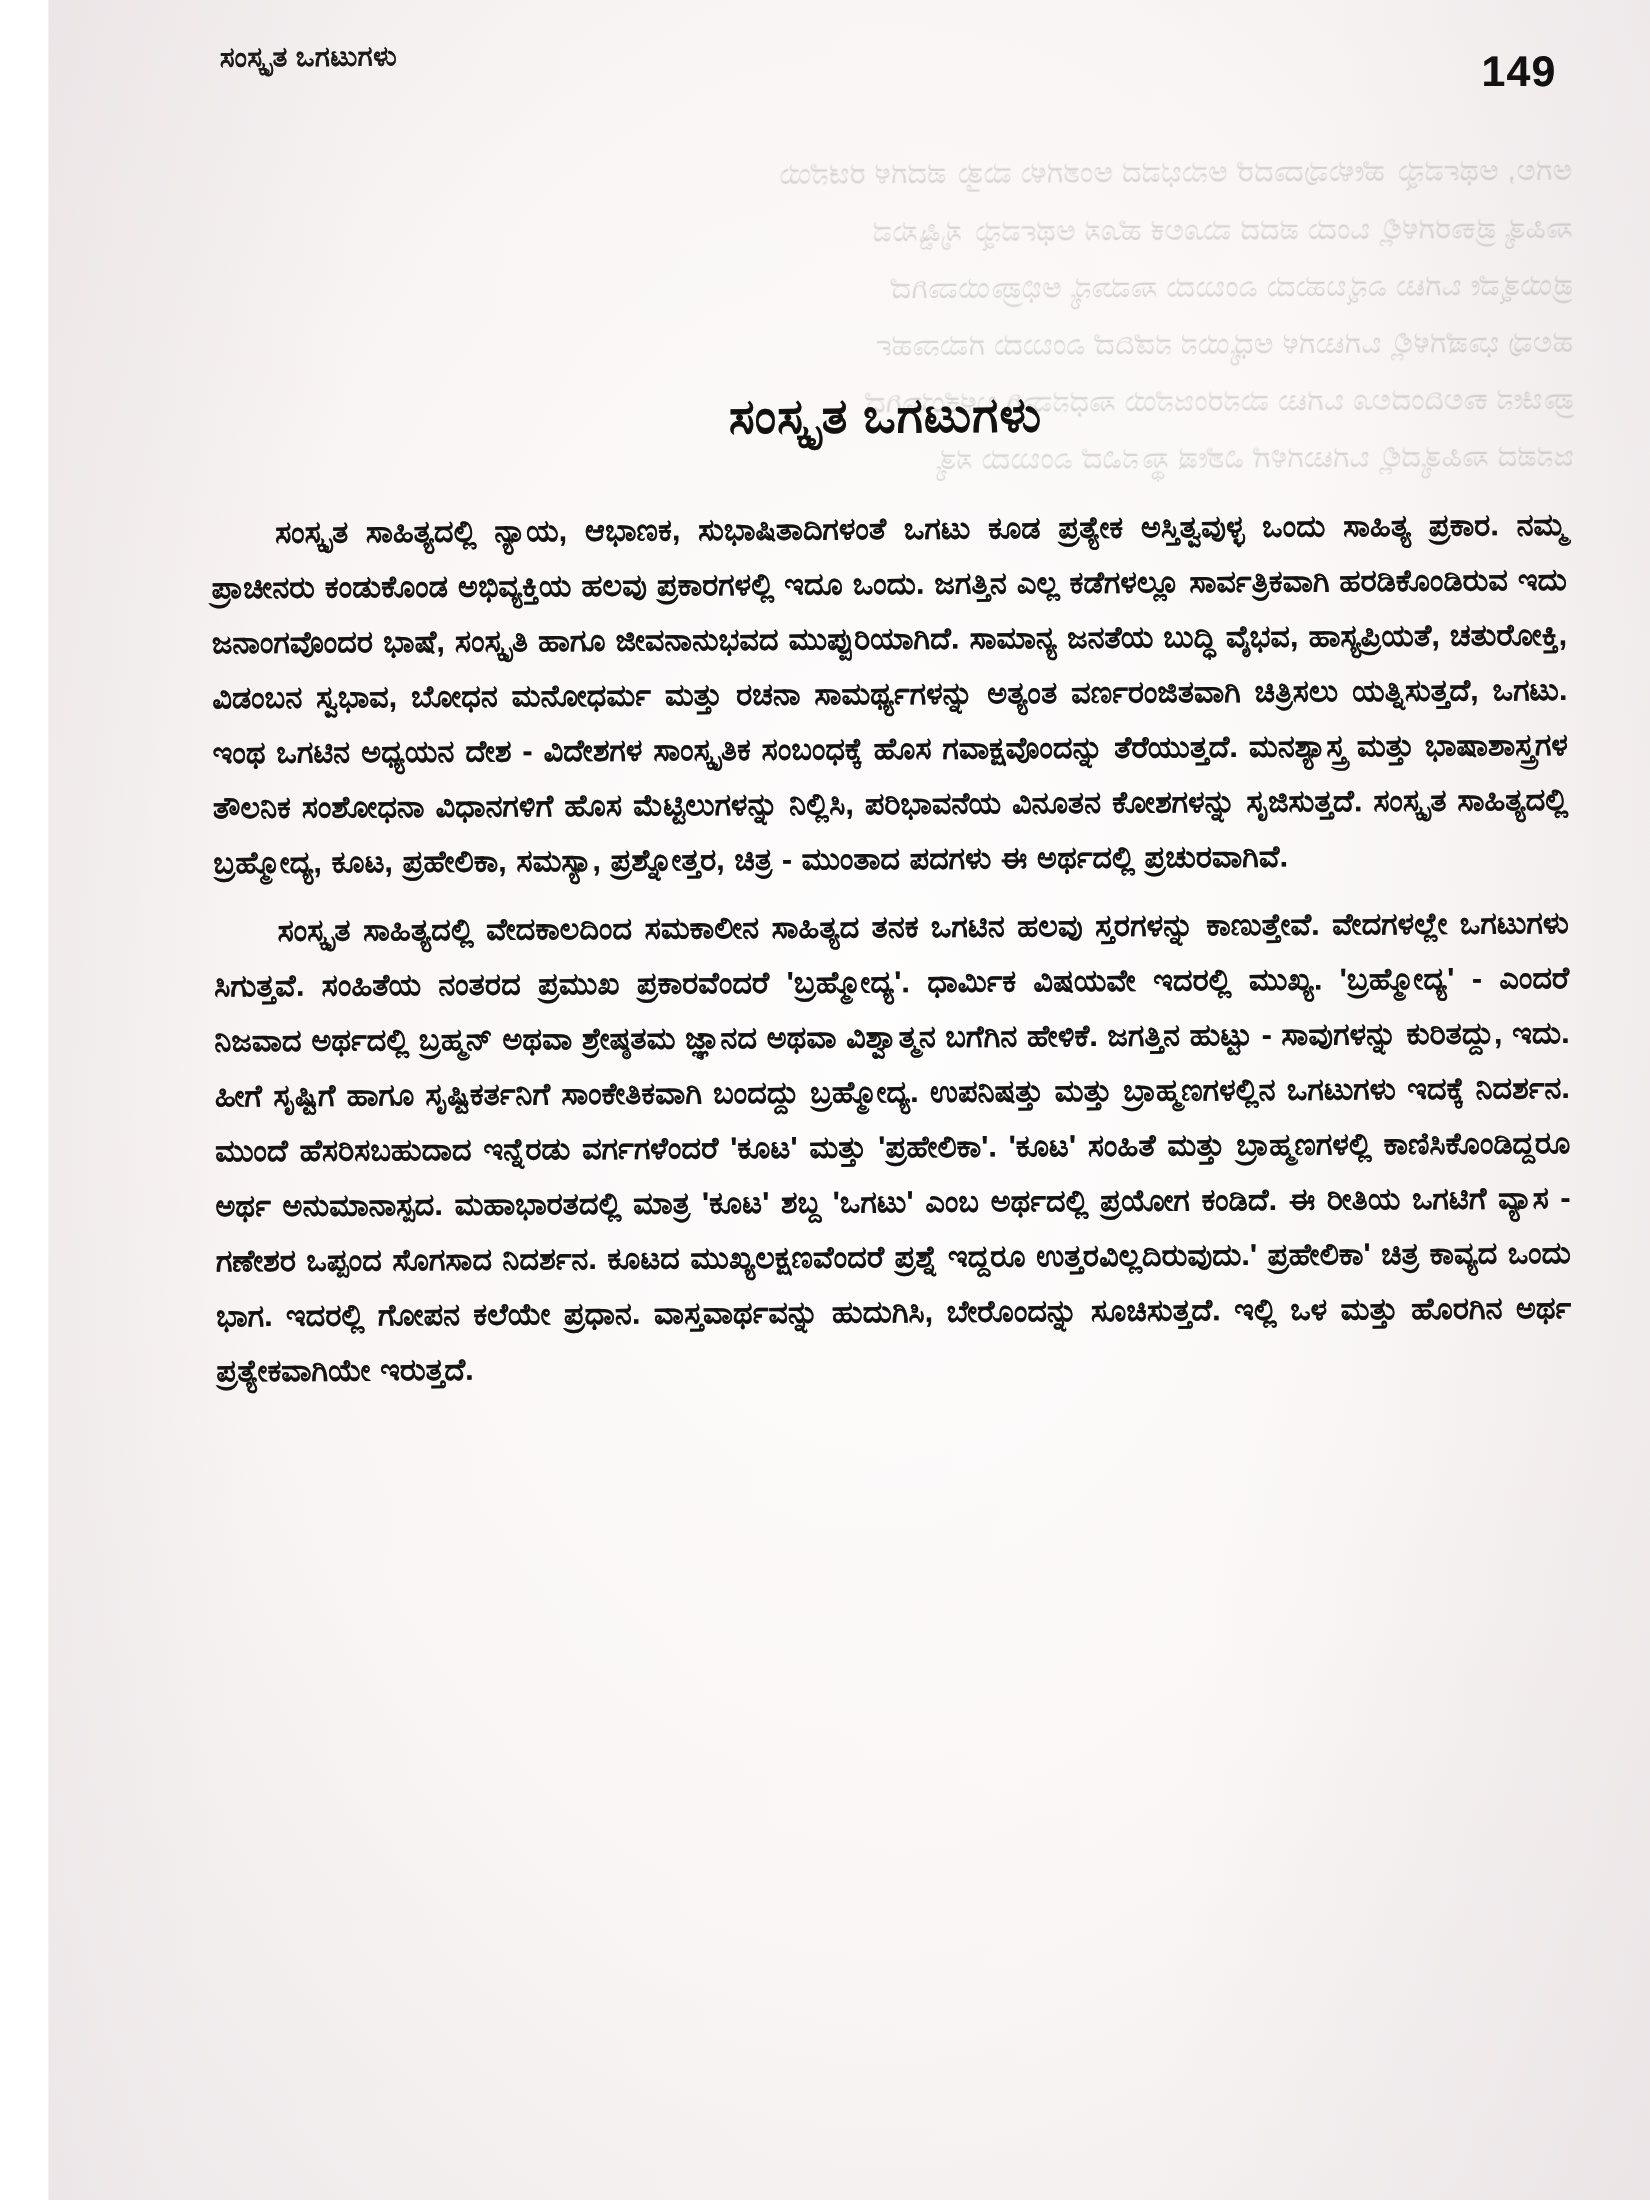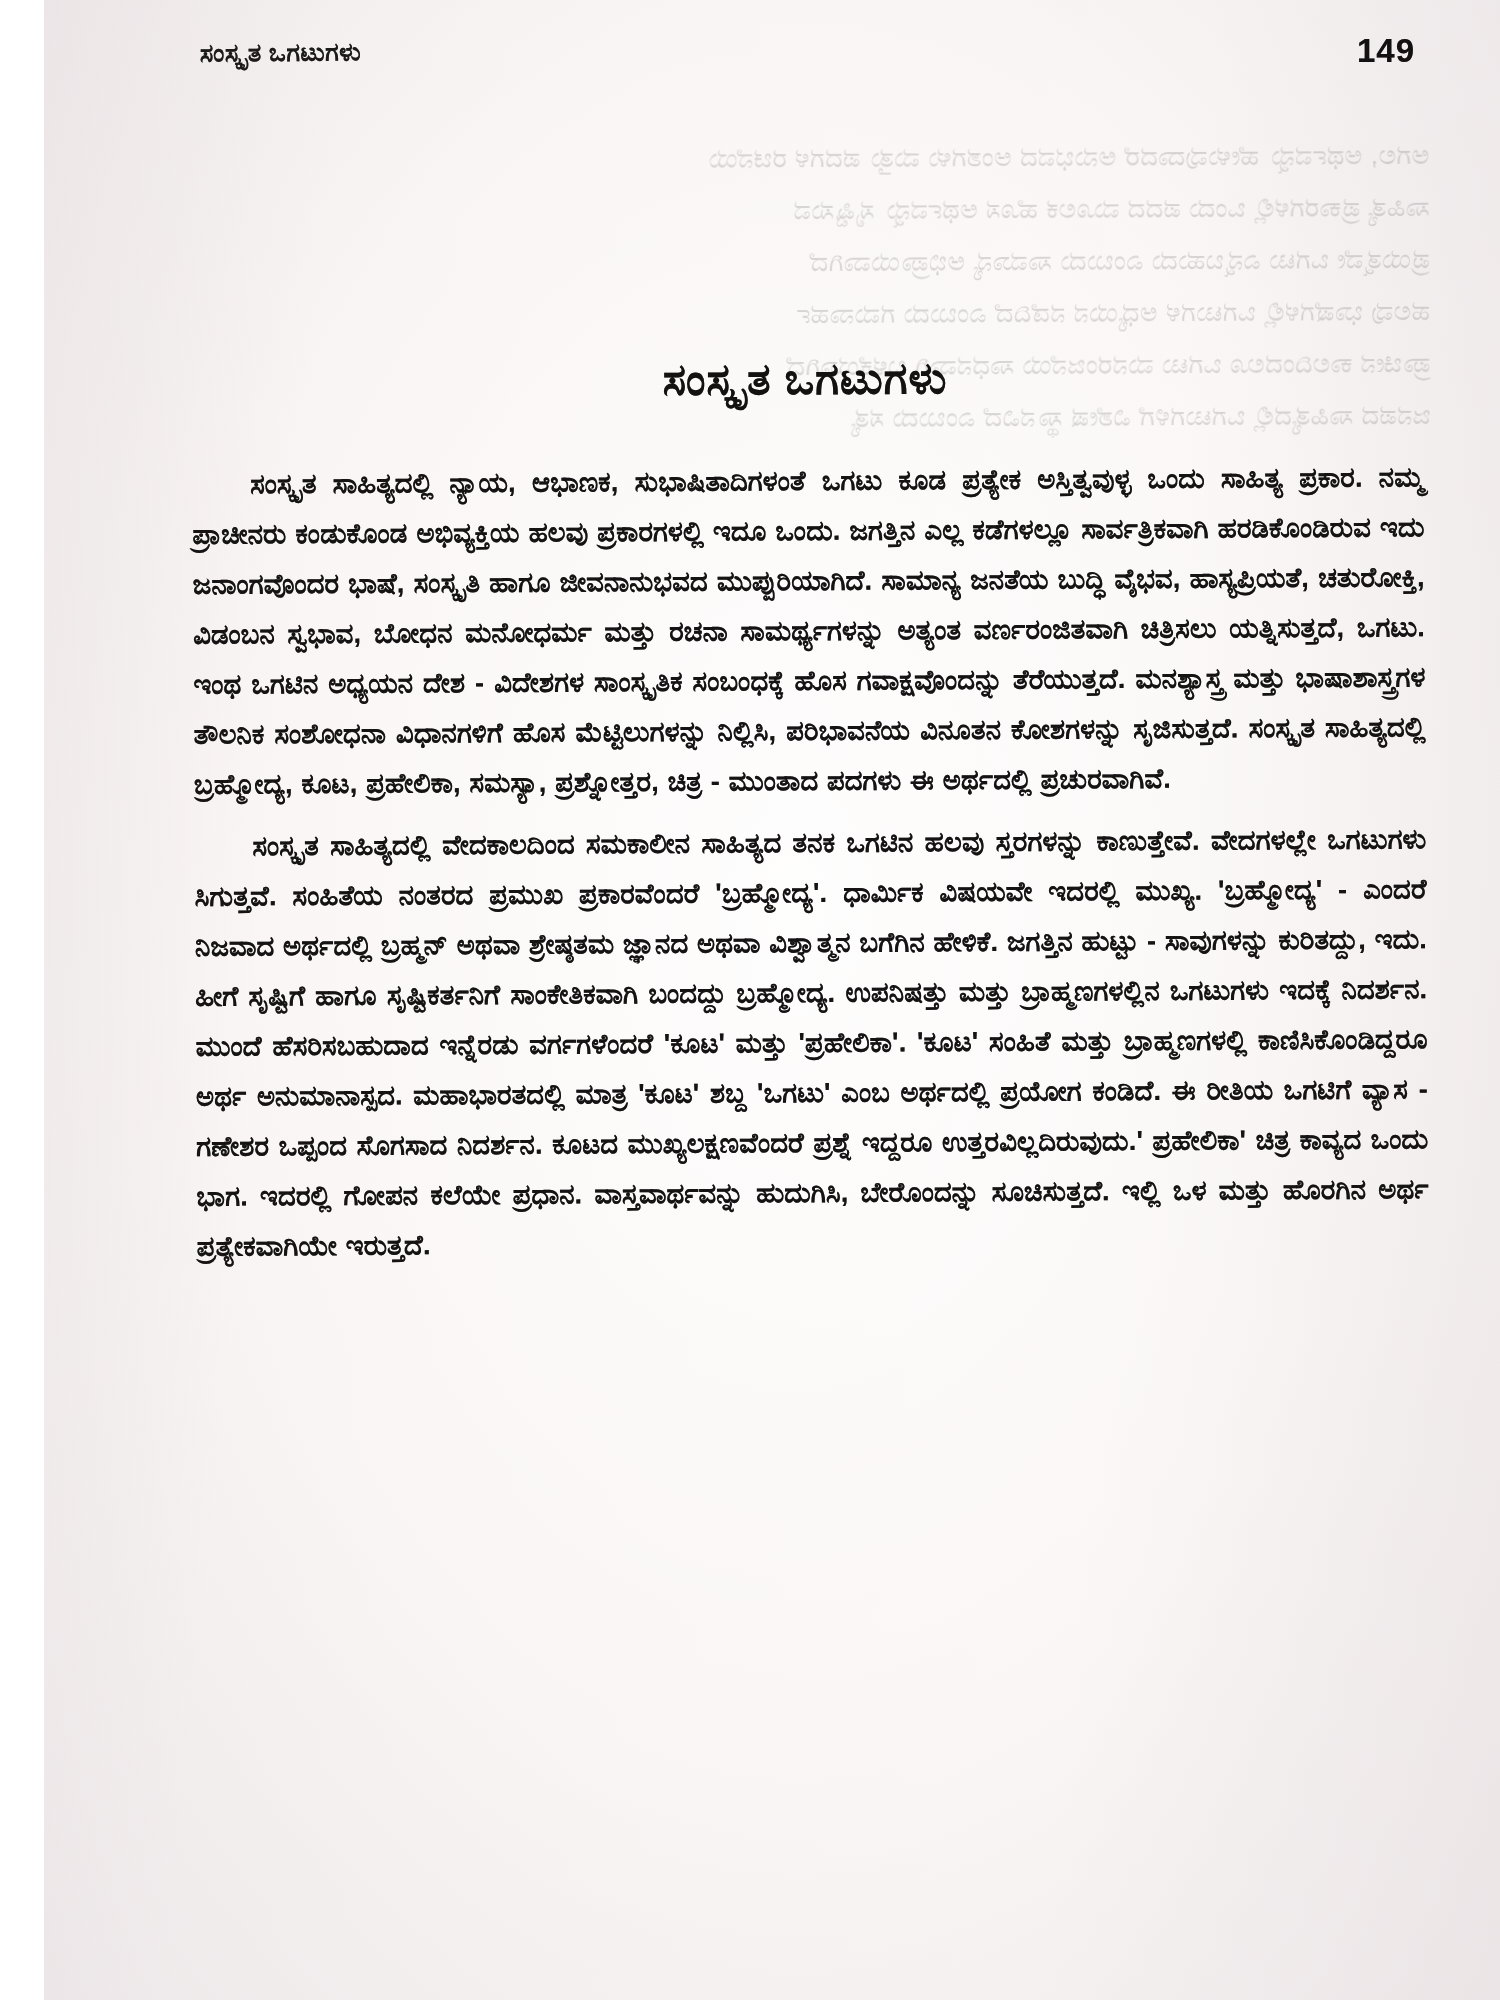--- a/index.html
+++ b/index.html
@@ -57,22 +57,22 @@
     font-size: 25px;
     font-weight: 700;
     color: #1d1a1a;
     letter-spacing: 0.5px;
     transform: rotate(-0.5deg);
     white-space: nowrap;
   }
   .page-number {
     position: absolute;
     right: 0;
-    top: 0;
-    font-size: 33px;
+    top: 12px;
+    font-size: 39px;
     font-weight: 700;
     color: #131111;
     letter-spacing: 1px;
   }
 
   
   .ghost-block {
     position: absolute;
     left: 50px;
     top: 108px;

